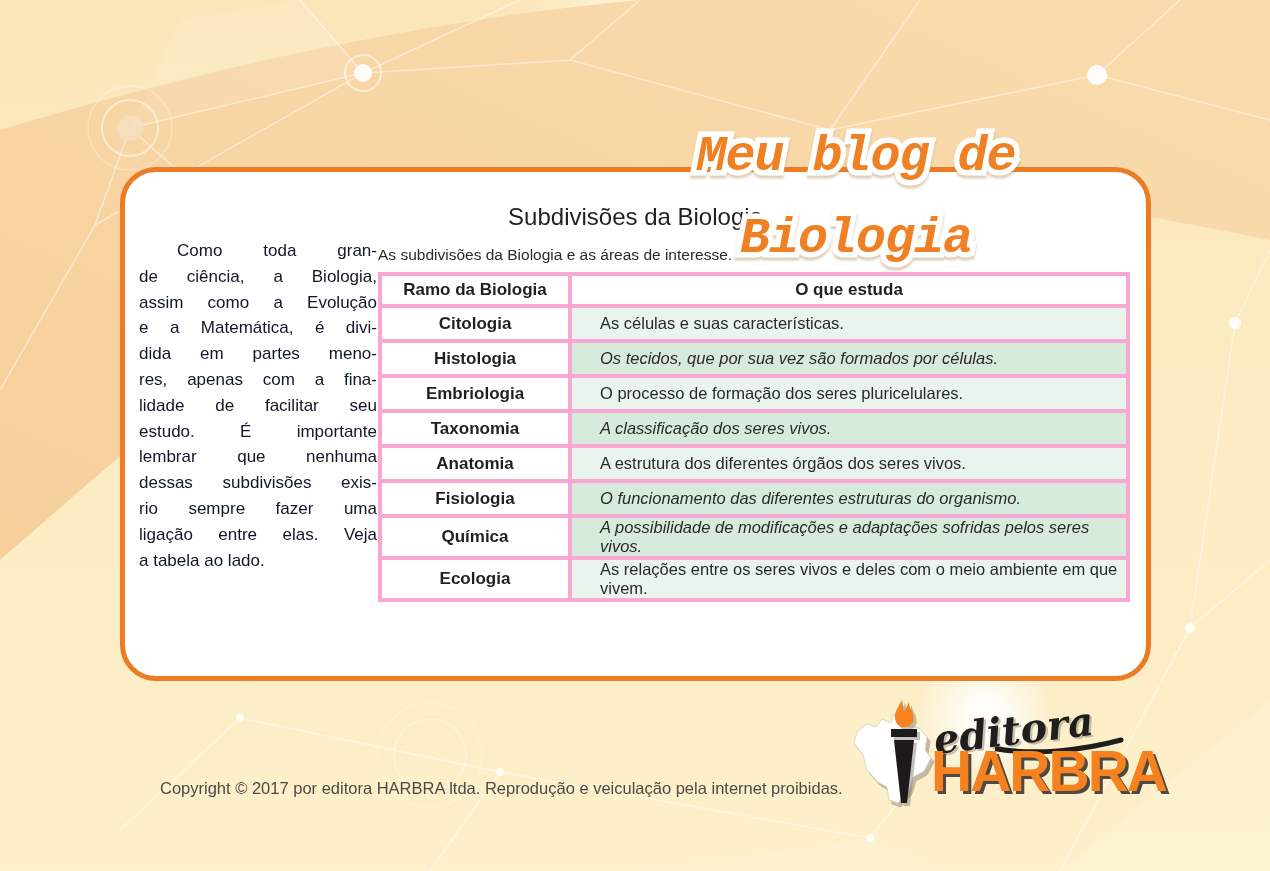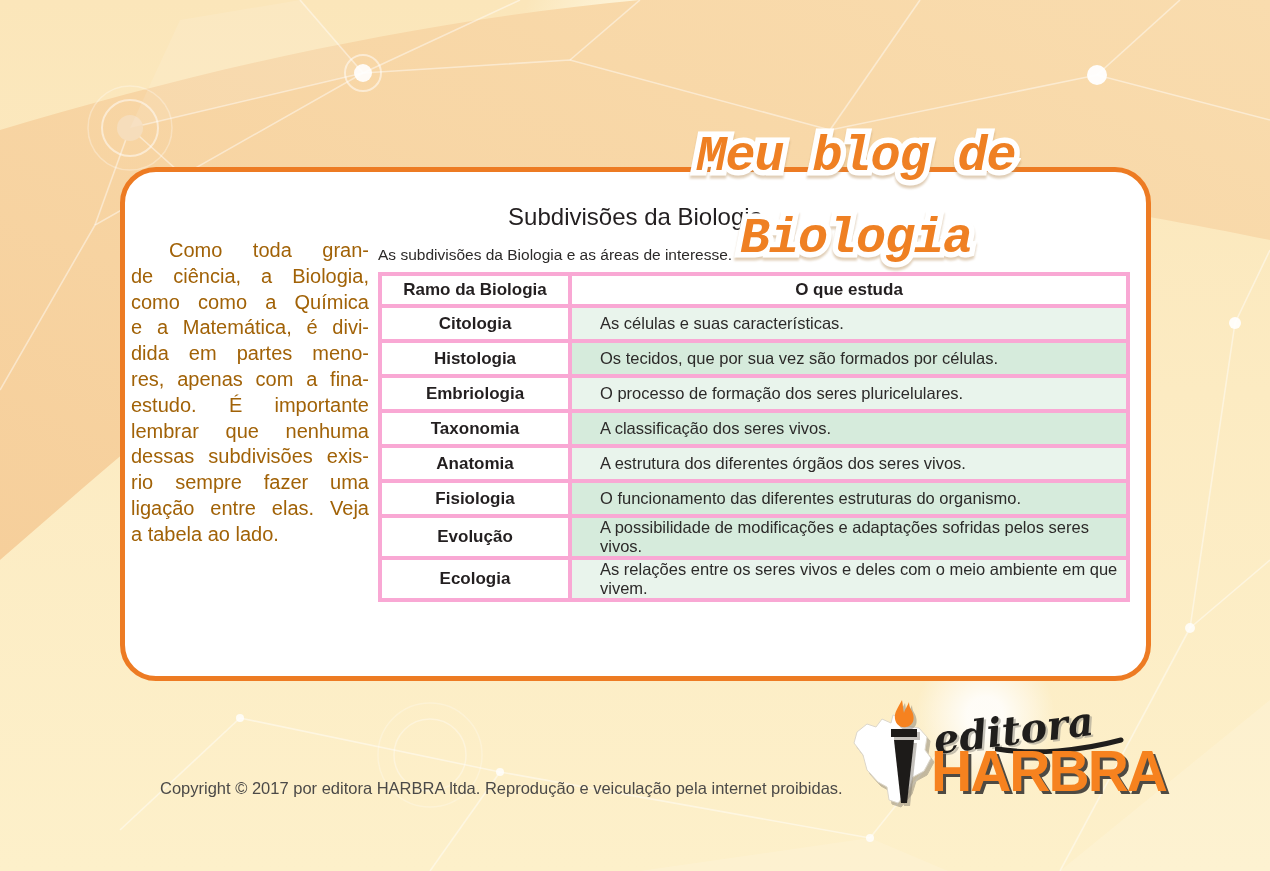--- a/index.html
+++ b/index.html
@@ -28,42 +28,42 @@
   
   .card {
     position:absolute; left:120px; top:167px; width:1031px; height:514px;
     background:#ffffff; border:5px solid #ED7B23; border-radius:36px; z-index:2;
   }
   .card-heading {
     position:absolute; left:0; right:0; top:31px; text-align:center;
     font-size:24px; font-weight:normal; color:#231F20;
   }
   .intro {
-    position:absolute; left:6px; top:66px; width:238px;
-    font-size:20px; line-height:25.8px; color:#a16207;
+    position:absolute; left:14px; top:66px; width:238px;
+    font-size:17px; line-height:25.8px; color:#0f172a;
   }
   .intro .pline { text-align:justify; text-align-last:justify; }
   .intro .pline.first { text-indent:38px; }
   .intro .pline.last  { text-align-last:left; }
 
   .table-area { position:absolute; left:253px; top:74px; width:752px; }
   .table-caption { font-size:15.5px; color:#2C2A29; margin-bottom:7px; height:19px; }
   table.biology { border-collapse:collapse; table-layout:fixed; width:752px; }
   table.biology th, table.biology td { border:4px solid #f9a8d4; }
   table.biology th {
     height:32px; background:#ffffff; font-size:17px; font-weight:bold;
     color:#231F20; text-align:center;
   }
   th.branch-h { width:190px; }
   td.branch {
     height:35px; background:#ffffff; font-size:17px; font-weight:bold;
     color:#231F20; text-align:center;
   }
   td.desc { font-size:16.5px; color:#2C2A29; padding-left:28px; background:#E9F4EC; }
-  td.desc.alt { background:#D6EBDC; }
+  td.desc.alt { background:#D6EBDC;font-style:italic; }
 
   
   .copyright {
     position:absolute; left:160px; top:779px; z-index:3;
     font-size:16.5px; color:#4C4A48;
   }
 
   
   .logo { position:absolute; left:843px; top:696px; width:330px; height:122px; z-index:4; }
   .logo-mark { position:absolute; left:0; top:2px; }
@@ -139,24 +139,25 @@
   <span class="stroke">Meu blog de Biologia</span>
   <span class="fill">Meu blog de Biologia</span>
 </div>
 
 <div class="card">
   <div class="card-heading">Subdivisões da Biologia</div>
 
   <div class="intro">
       <div class="pline first">Como toda gran-</div>
       <div class="pline">de ciência, a Biologia,</div>
-      <div class="pline">como como a Química</div>
+      <div class="pline">assim como a Evolução</div>
       <div class="pline">e a Matemática, é divi-</div>
       <div class="pline">dida em partes meno-</div>
       <div class="pline">res, apenas com a fina-</div>
+      <div class="pline">lidade de facilitar seu</div>
       <div class="pline">estudo. É importante</div>
       <div class="pline">lembrar que nenhuma</div>
       <div class="pline">dessas subdivisões exis-</div>
       <div class="pline">rio sempre fazer uma</div>
       <div class="pline">ligação entre elas. Veja</div>
       <div class="pline last">a tabela ao lado.</div>
     </div>
 
   <div class="table-area">
     <div class="table-caption">As subdivisões da Biologia e as áreas de interesse.</div>
@@ -186,21 +187,21 @@
           </tr>
           <tr>
             <td class="branch">Anatomia</td>
             <td class="desc">A estrutura dos diferentes órgãos dos seres vivos.</td>
           </tr>
           <tr>
             <td class="branch">Fisiologia</td>
             <td class="desc alt">O funcionamento das diferentes estruturas do organismo.</td>
           </tr>
           <tr>
-            <td class="branch">Evolução</td>
+            <td class="branch">Química</td>
             <td class="desc alt">A possibilidade de modificações e adaptações sofridas pelos seres vivos.</td>
           </tr>
           <tr>
             <td class="branch">Ecologia</td>
             <td class="desc">As relações entre os seres vivos e deles com o meio ambiente em que vivem.</td>
           </tr>
         </tbody>
     </table>
   </div>
 </div>

